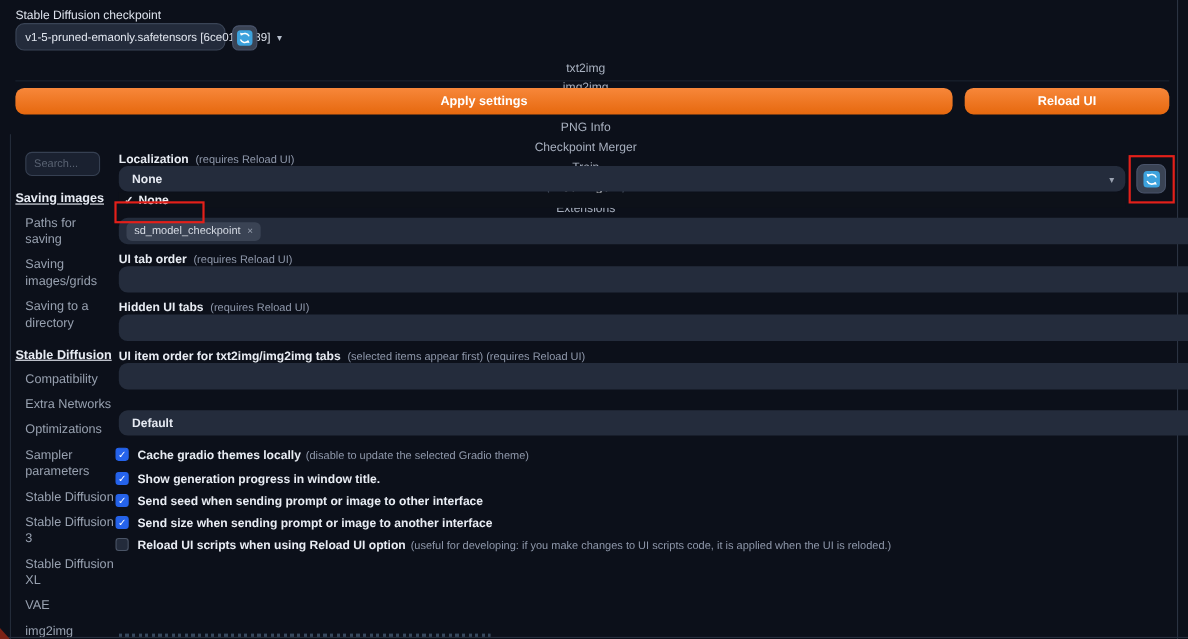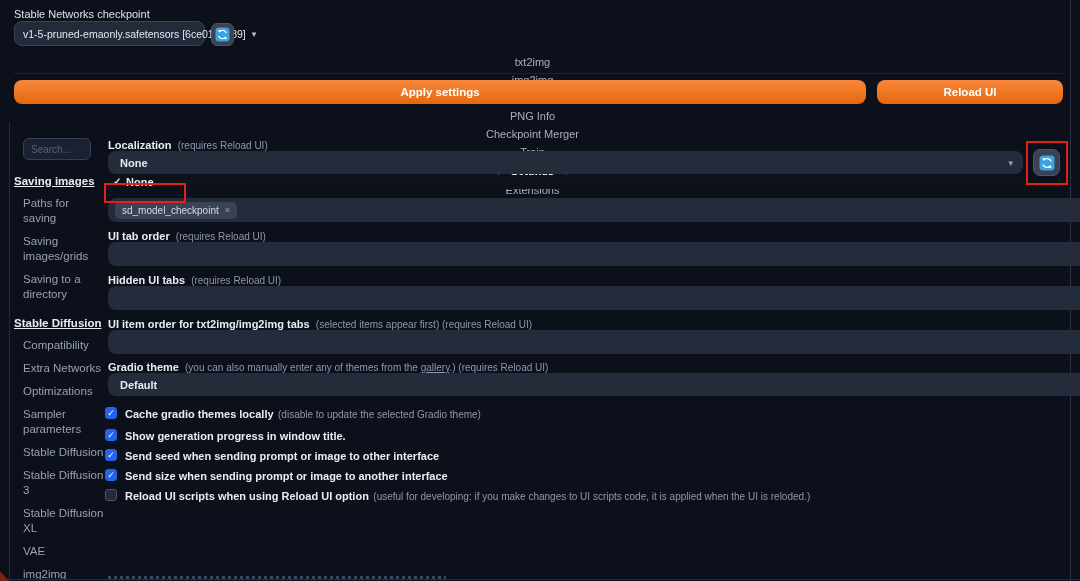--- a/index.html
+++ b/index.html
@@ -105,21 +105,21 @@
     position:absolute; left:0; top:571px; width:0; height:0;
     border-left:9px solid #7c2115; border-top:10px solid transparent;
   }
   svg.refresh { display:block; }
 </style>
 </head>
 <body>
 
 <div class="screen">
 
-  <div class="ckpt-label">Stable Networks checkpoint</div>
+  <div class="ckpt-label">Stable Diffusion checkpoint</div>
   <div class="ckpt-select">
     <span class="val">v1-5-pruned-emaonly.safetensors [6ce0161689]</span>
     <span class="caret">▾</span>
   </div>
   <div class="icon-btn top">
     <span>
       <svg class="refresh" width="15" height="15" viewBox="0 0 16 16">
         <rect x="0.5" y="0.5" width="15" height="15" rx="3.5" fill="#3da2dd"></rect>
         <g stroke="#ffffff" stroke-width="1.4" fill="none">
           <path d="M12.2 6.4 A4.5 4.5 0 0 0 4.6 5.2"></path>
@@ -226,24 +226,20 @@
     <span>UI item order for txt2img/img2img tabs</span>&nbsp;
     <span class="note">(selected items appear first) (requires Reload UI)</span>
   </div>
   <div class="field" style="top:330px;">
     <span class="right-icons">
       <span class="mini-x">✕</span>
       <span class="mini-caret">▾</span>
     </span>
   </div>
 
-  <div class="lbl" style="top:361px;">
-    <span>Gradio theme</span>&nbsp;
-    <span class="note"><span>(you can also manually enter any of themes from the </span><span class="link">gallery</span><span>.) (requires Reload UI)</span></span>
-  </div>
   <div class="field" style="top:373px; height:23px;">
     <span class="value">Default</span>
     <span class="right-icons">
       <span class="mini-caret">▾</span>
     </span>
   </div>
 
   <div class="cbx-row" style="top:404px;">
     <span class="cbx checked">
         <span class="tick">✓</span>

